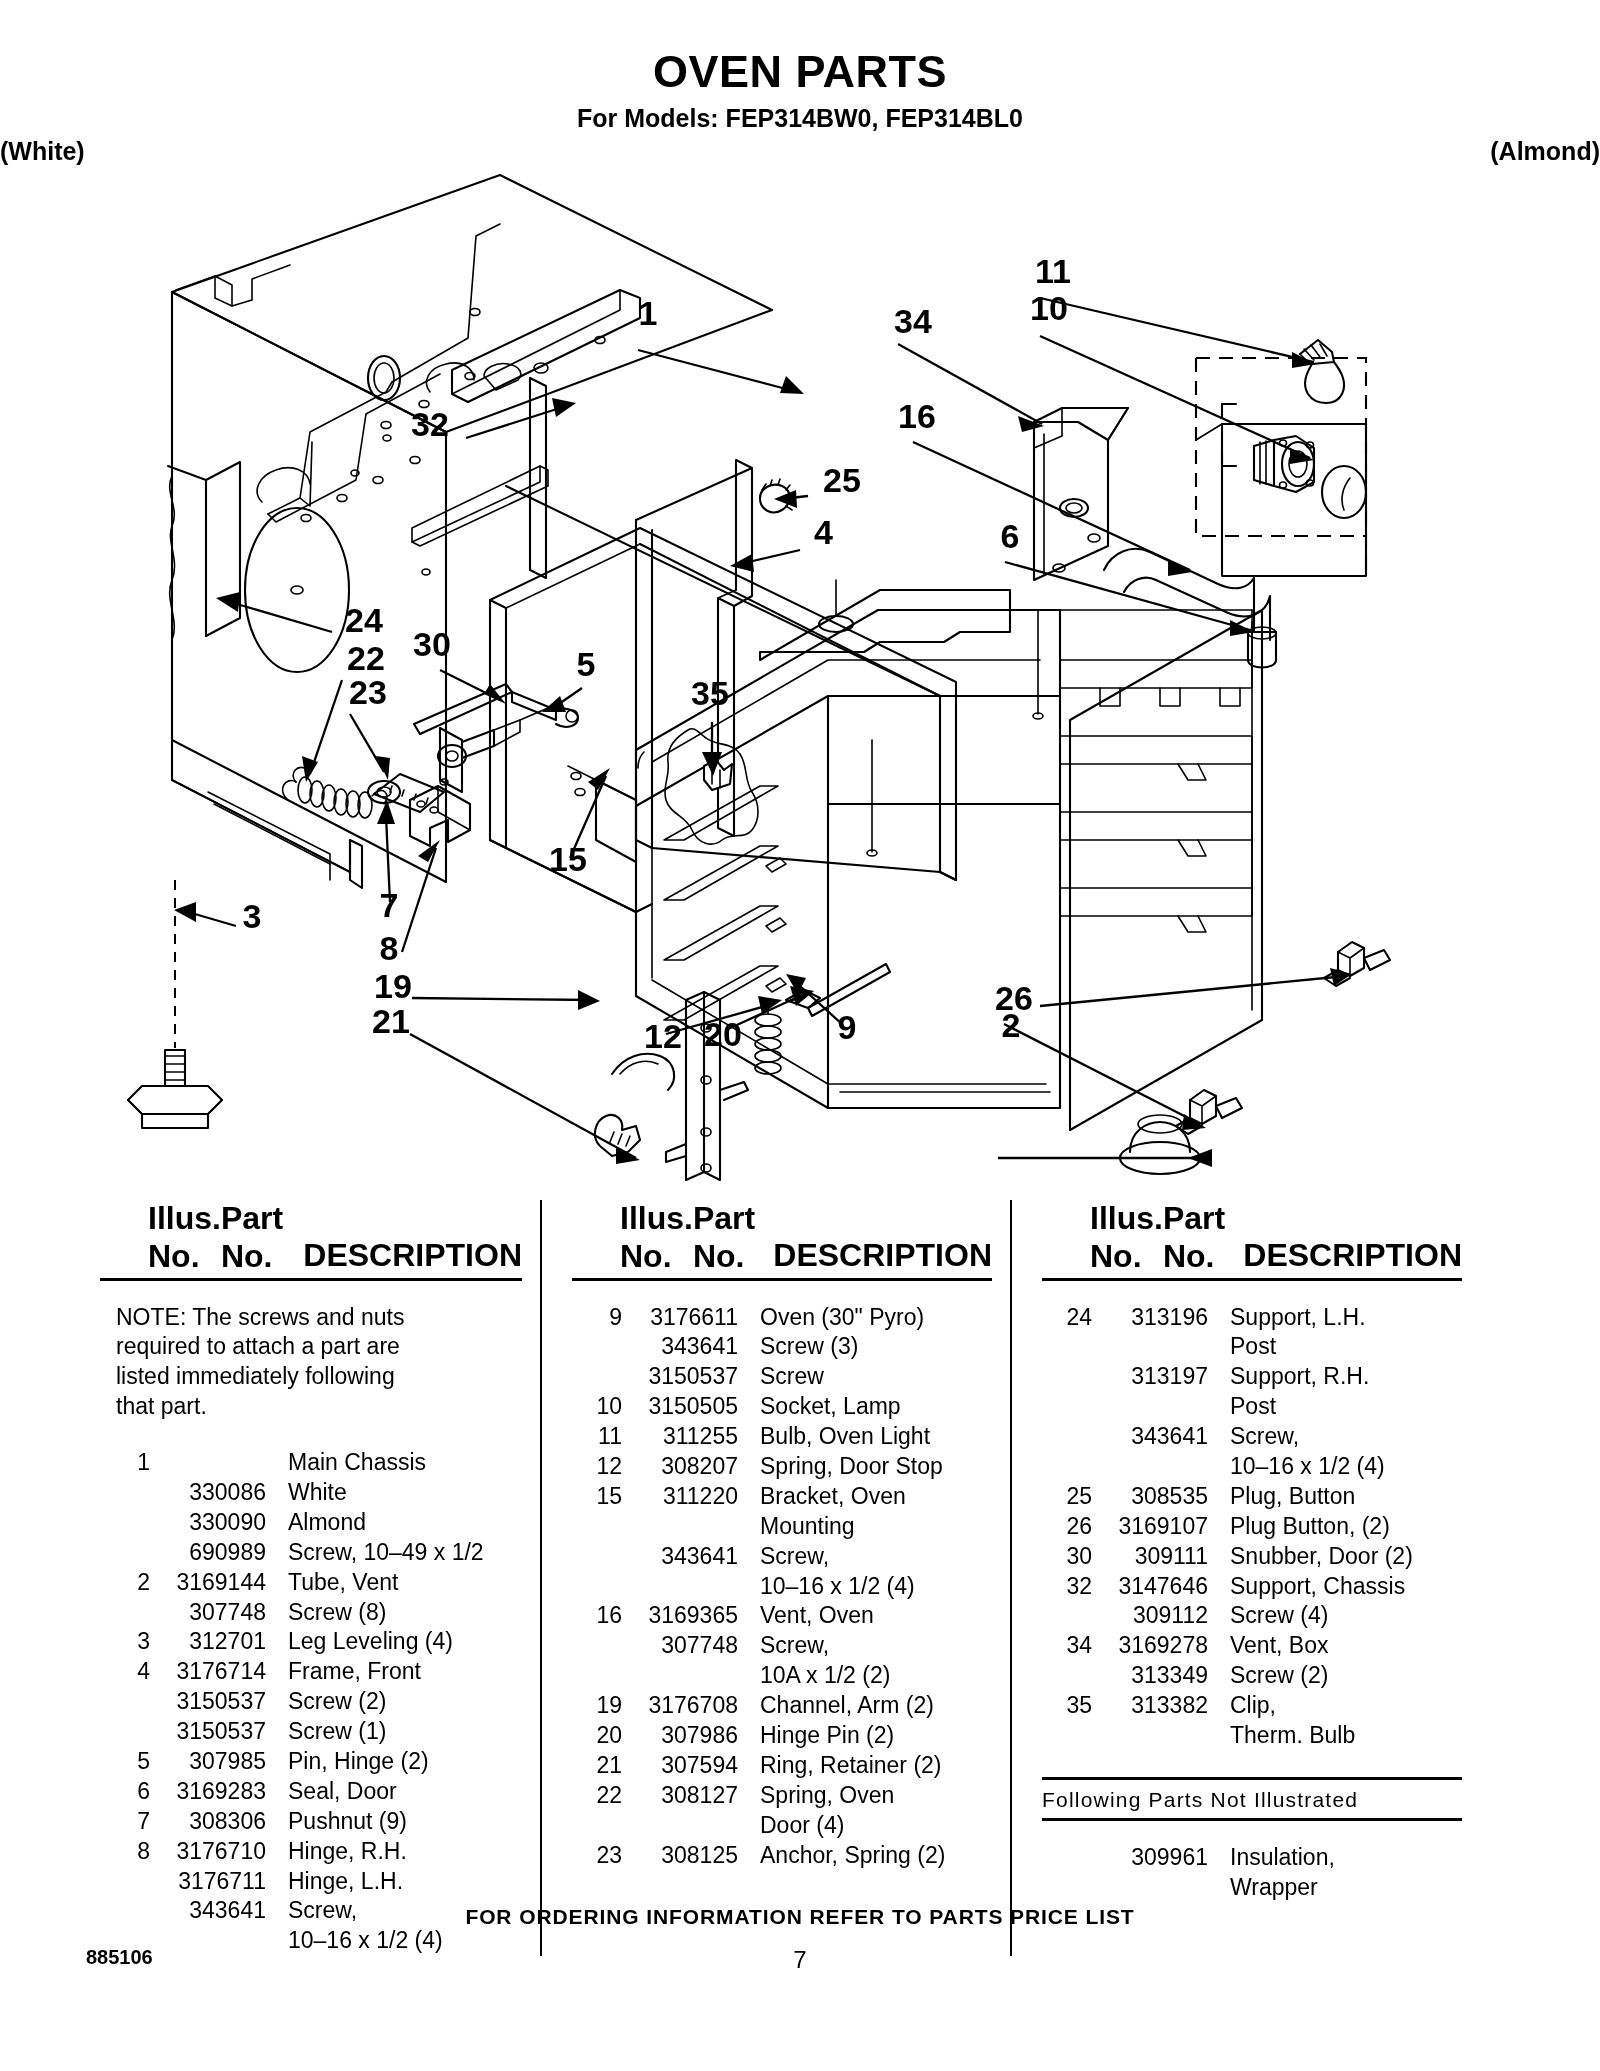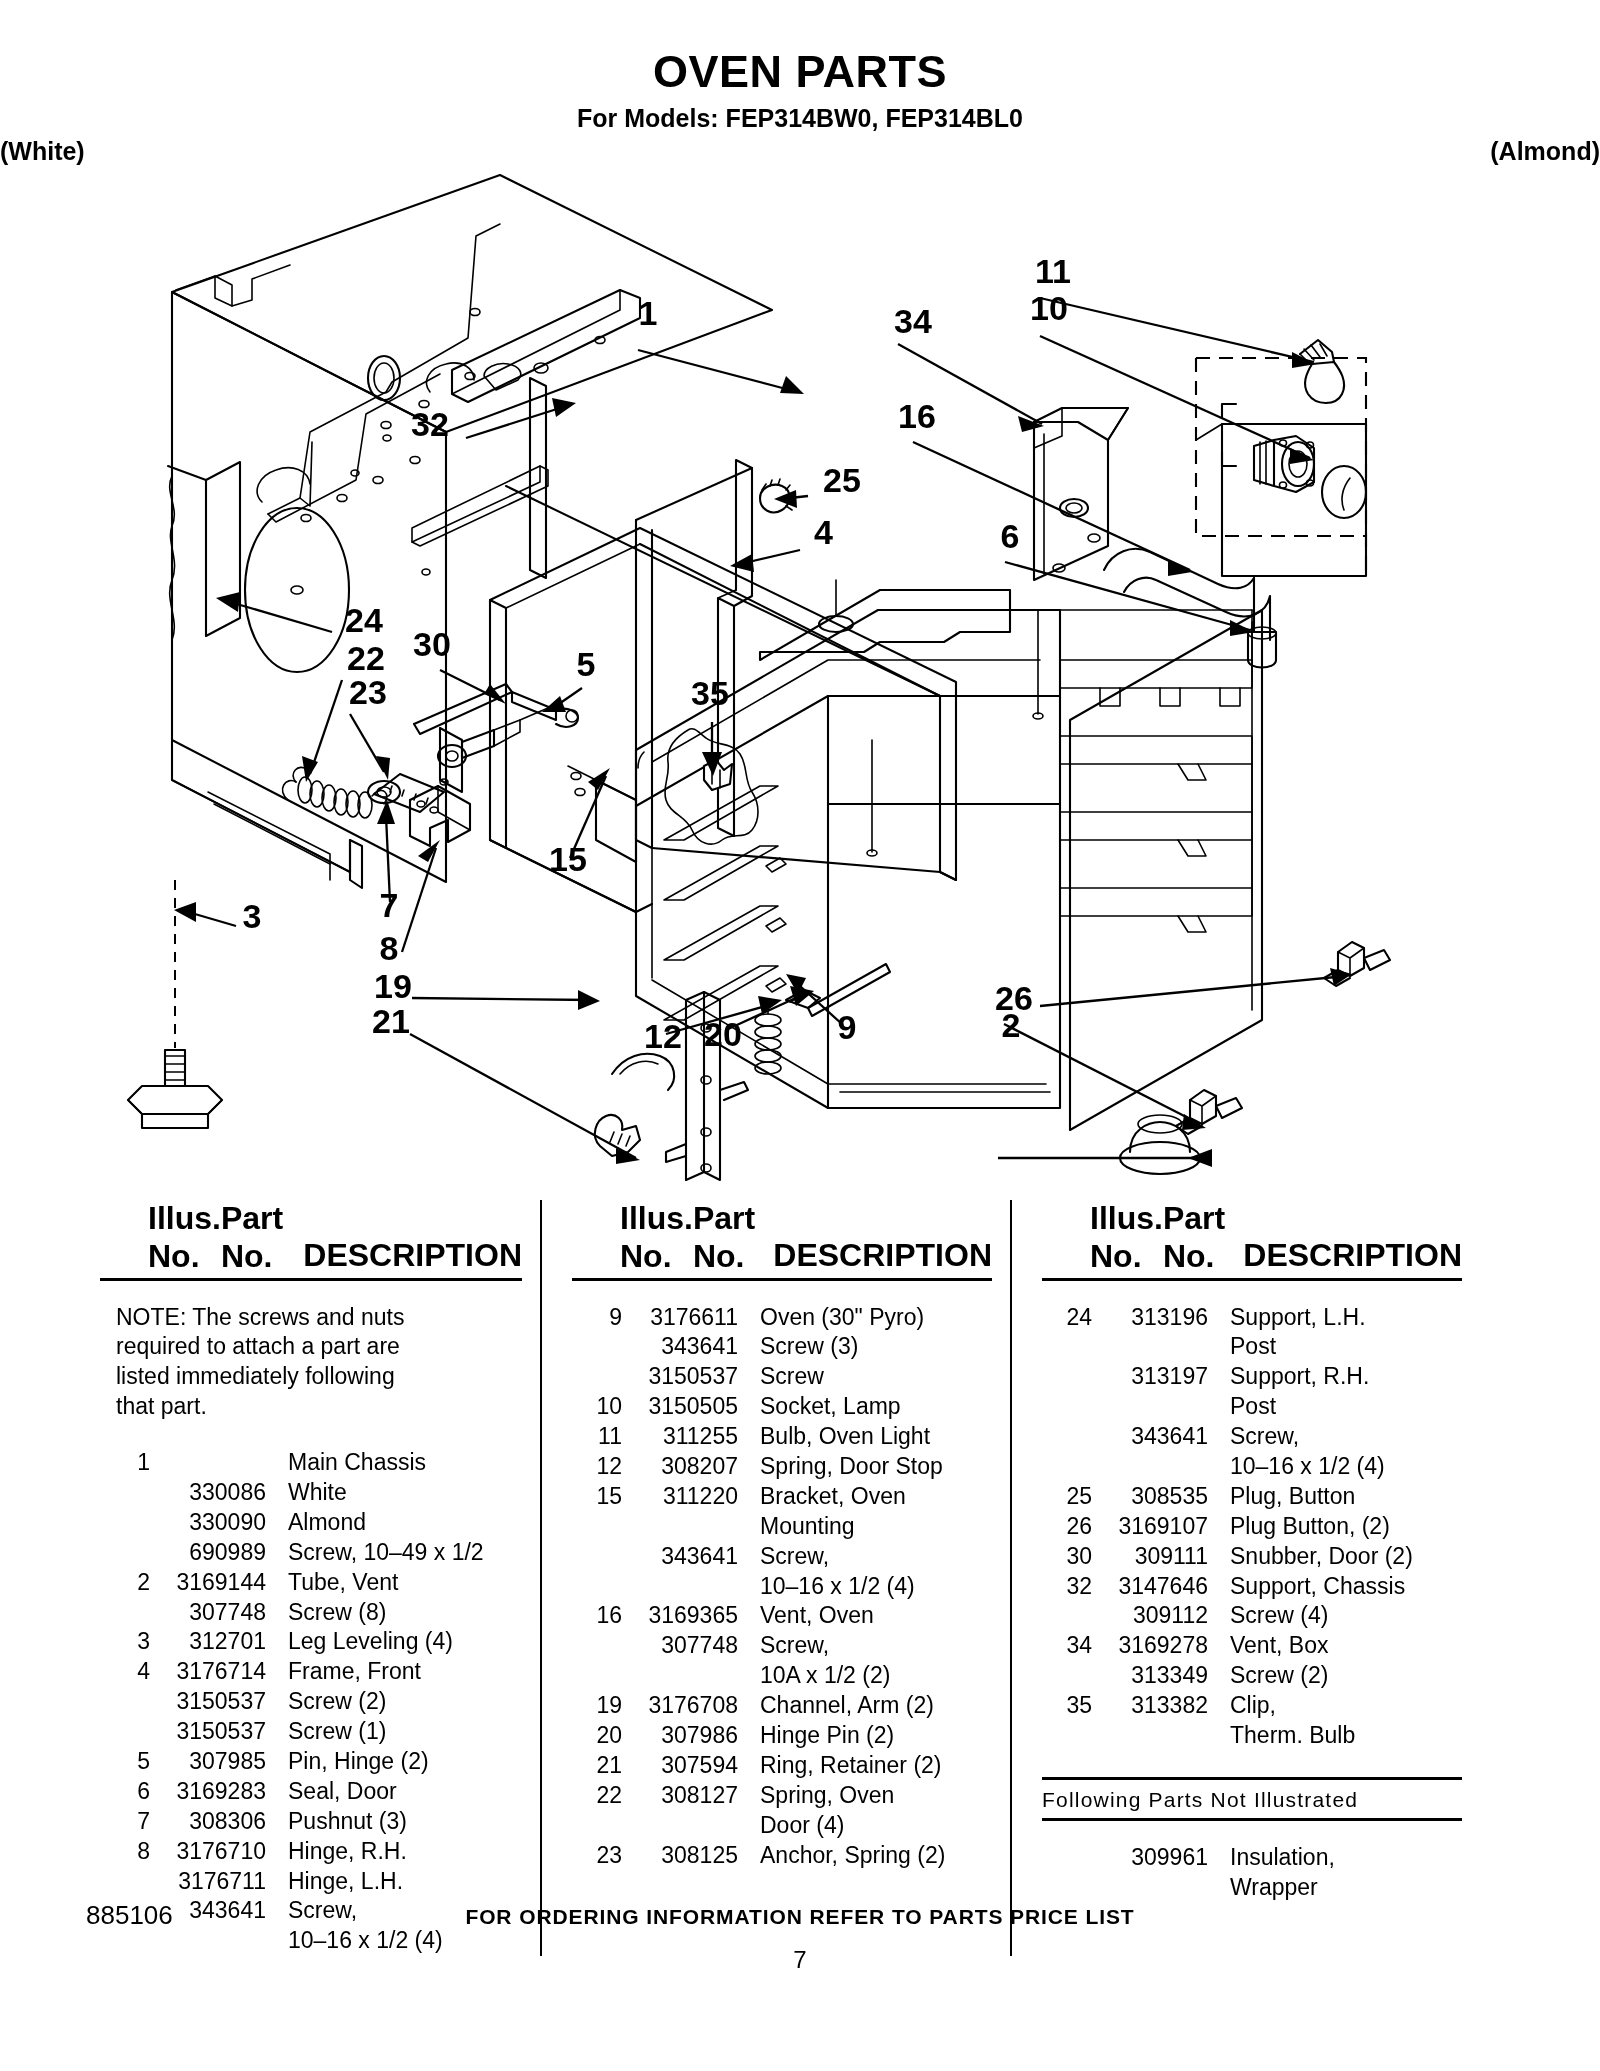--- a/index.html
+++ b/index.html
@@ -148,22 +148,23 @@
     left: 0; right: 0;
     top: 1905px;
     text-align: center;
     font-size: 21px;
     font-weight: bold;
     letter-spacing: 0.9px;
   }
   .footer-doc {
     position: absolute;
     left: 86px;
-    top: 1900px;
-    font-size: 26px;
+    top: 1946px;
+    font-size: 20px;
+    font-weight: bold;
   }
   .footer-page {
     position: absolute;
     left: 0; right: 0;
     top: 1946px;
     text-align: center;
     font-size: 24px;
   }
 </style>
 </head>
@@ -662,21 +663,21 @@
             <div class="c-desc">Pin, Hinge (2)</div>
           </div>
           <div class="row">
             <div class="c-illus">6</div>
             <div class="c-part">3169283</div>
             <div class="c-desc">Seal, Door</div>
           </div>
           <div class="row">
             <div class="c-illus">7</div>
             <div class="c-part">308306</div>
-            <div class="c-desc">Pushnut (3)</div>
+            <div class="c-desc">Pushnut (9)</div>
           </div>
           <div class="row">
             <div class="c-illus">8</div>
             <div class="c-part">3176710</div>
             <div class="c-desc">Hinge, R.H.</div>
           </div>
           <div class="row">
             <div class="c-illus"></div>
             <div class="c-part">3176711</div>
             <div class="c-desc">Hinge, L.H.</div>

